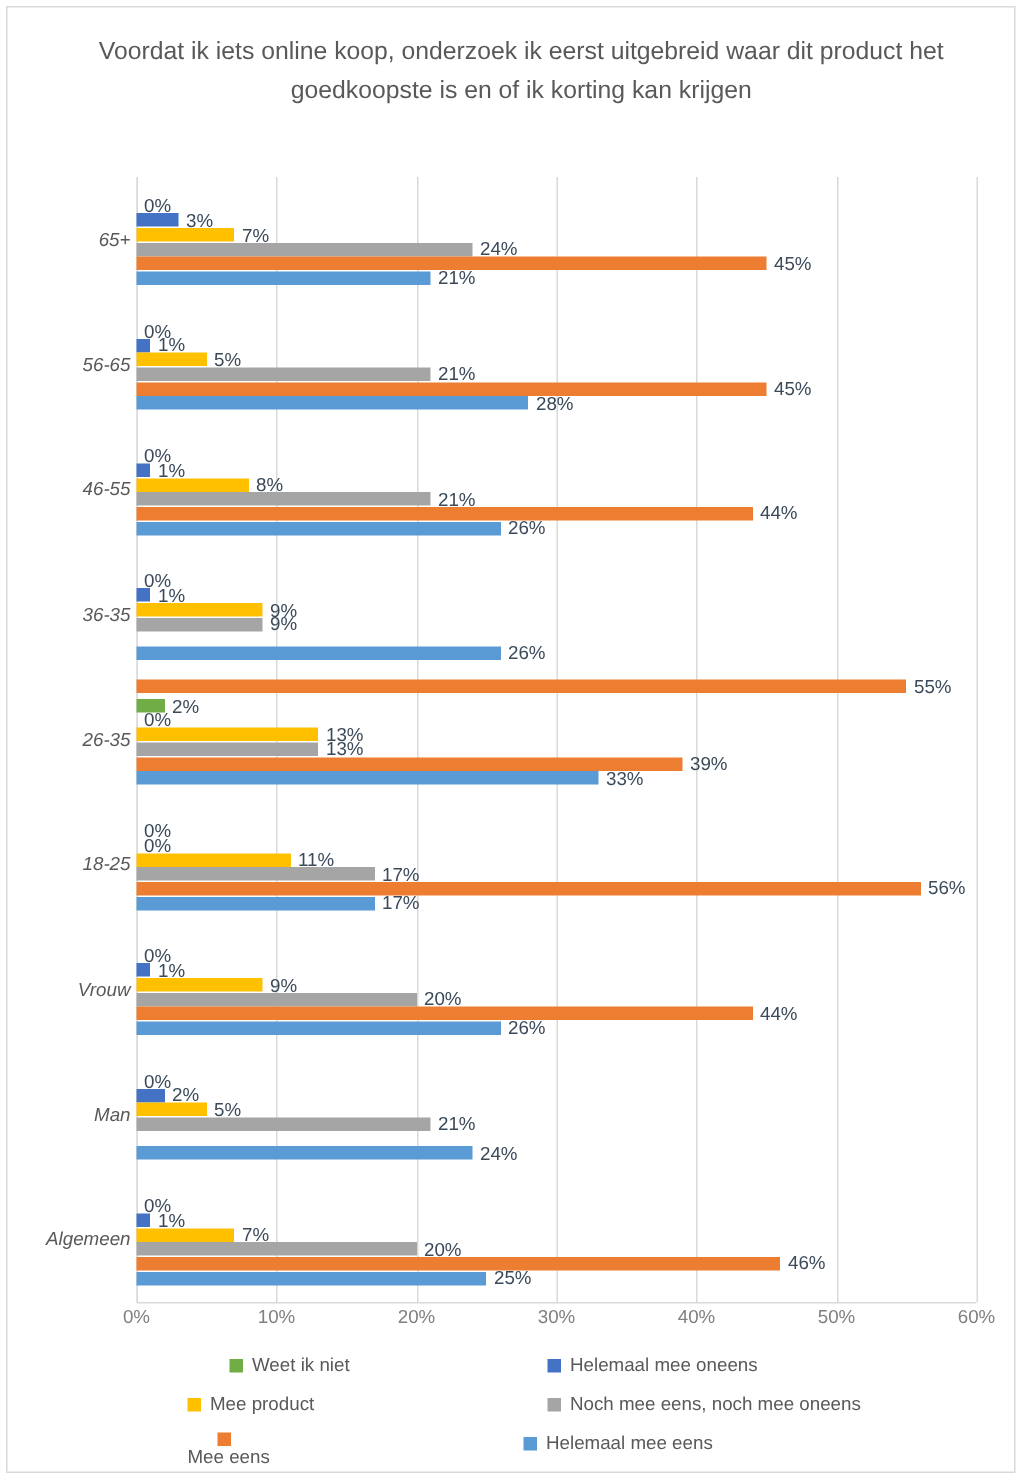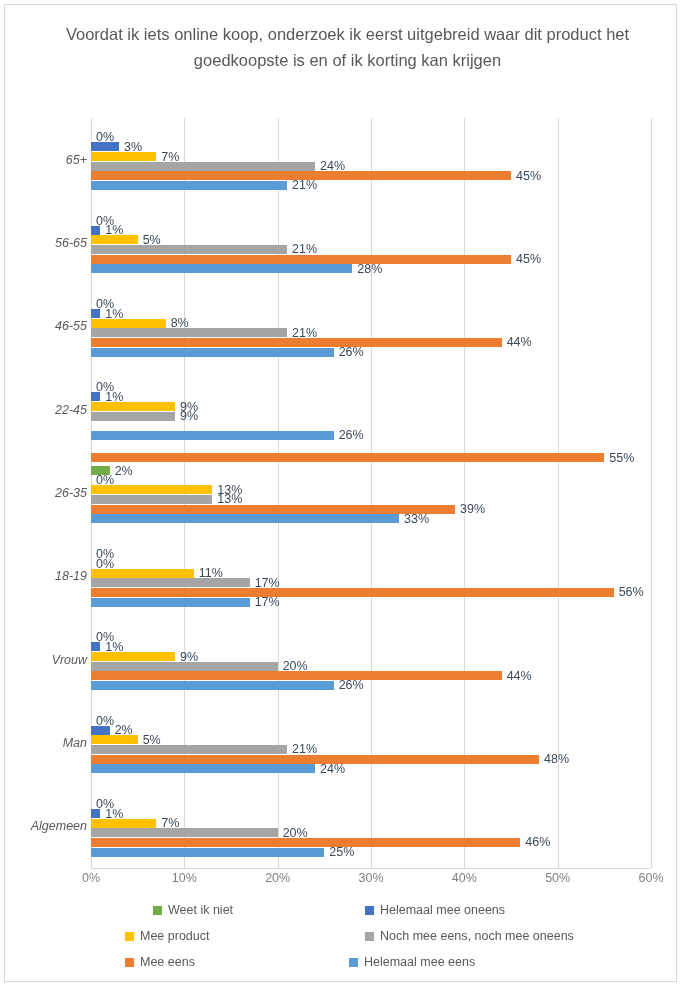--- a/index.html
+++ b/index.html
@@ -335,24 +335,20 @@
           <div class="bar-label" style="left: 18.6667px;">2%</div>
         </div>
         <div class="bar-row" style="top: 34.0667px; width: 560px;">
           <div class="bar" title="Mee oneens — Man: 5%" style="width: 46.6667px; background: rgb(255, 192, 0);"></div>
           <div class="bar-label" style="left: 46.6667px;">5%</div>
         </div>
         <div class="bar-row" style="top: 43.6667px; width: 560px;">
           <div class="bar" title="Noch mee eens, noch mee oneens — Man: 21%" style="width: 196px; background: rgb(165, 165, 165);"></div>
           <div class="bar-label" style="left: 196px;">21%</div>
         </div>
-        <div class="bar-row" style="top: 53.2667px; width: 560px;">
-          <div class="bar" title="Mee eens — Man: 48%" style="width: 448px; background: rgb(237, 125, 49);"></div>
-          <div class="bar-label" style="left: 448px;">48%</div>
-        </div>
         <div class="bar-row" style="top: 62.8667px; width: 560px;">
           <div class="bar" title="Helemaal mee eens — Man: 24%" style="width: 224px; background: rgb(91, 155, 213);"></div>
           <div class="bar-label" style="left: 224px;">24%</div>
         </div>
       </div>
       <div class="group" style="top: 666.667px; height: 83.3333px;">
         <div class="bar-row" style="top: 14.8667px; width: 560px;">
           <div class="bar-label" style="left: 0px;">0%</div>
         </div>
         <div class="bar-row" style="top: 24.4667px; width: 560px;">
@@ -375,23 +371,23 @@
           <div class="bar" title="Helemaal mee eens — Algemeen: 25%" style="width: 233.333px; background: rgb(91, 155, 213);"></div>
           <div class="bar-label" style="left: 233.333px;">25%</div>
         </div>
       </div>
     </div>
 
   <div id="cat-labels">
       <div class="cat-label" style="top: 41.6667px;">65+</div>
       <div class="cat-label" style="top: 125px;">56-65</div>
       <div class="cat-label" style="top: 208.333px;">46-55</div>
-      <div class="cat-label" style="top: 291.667px;">22-45</div>
+      <div class="cat-label" style="top: 291.667px;">36-35</div>
       <div class="cat-label" style="top: 375px;">26-35</div>
-      <div class="cat-label" style="top: 458.333px;">18-19</div>
+      <div class="cat-label" style="top: 458.333px;">18-25</div>
       <div class="cat-label" style="top: 541.667px;">Vrouw</div>
       <div class="cat-label" style="top: 625px;">Man</div>
       <div class="cat-label" style="top: 708.333px;">Algemeen</div>
     </div>
 
   <div id="x-axis">
       <div class="x-tick" style="left: 0px;">0%</div>
       <div class="x-tick" style="left: 93.3333px;">10%</div>
       <div class="x-tick" style="left: 186.667px;">20%</div>
       <div class="x-tick" style="left: 280px;">30%</div>
@@ -402,21 +398,21 @@
 
   <div id="legend">
       <div class="legend-item" style="left: 0px; top: 0px; padding-left: 28px;">
         <span class="legend-swatch" style="background: rgb(112, 173, 71);"></span>
         <span>Weet ik niet</span>
       </div>
       <div class="legend-item" style="left: 0px; top: 26px;">
         <span class="legend-swatch" style="background: rgb(255, 192, 0);"></span>
         <span>Mee product</span>
       </div>
-      <div class="legend-item" style="left: 0px; top: 52px;">
+      <div class="legend-item" style="left: 0px; top: 52px; flex-direction: column;">
         <span class="legend-swatch" style="background: rgb(237, 125, 49);"></span>
         <span>Mee eens</span>
       </div>
       <div class="legend-item" style="left: 240px; top: 0px;">
         <span class="legend-swatch" style="background: rgb(68, 114, 196);"></span>
         <span>Helemaal mee oneens</span>
       </div>
       <div class="legend-item" style="left: 240px; top: 26px;">
         <span class="legend-swatch" style="background: rgb(165, 165, 165);"></span>
         <span>Noch mee eens, noch mee oneens</span>

